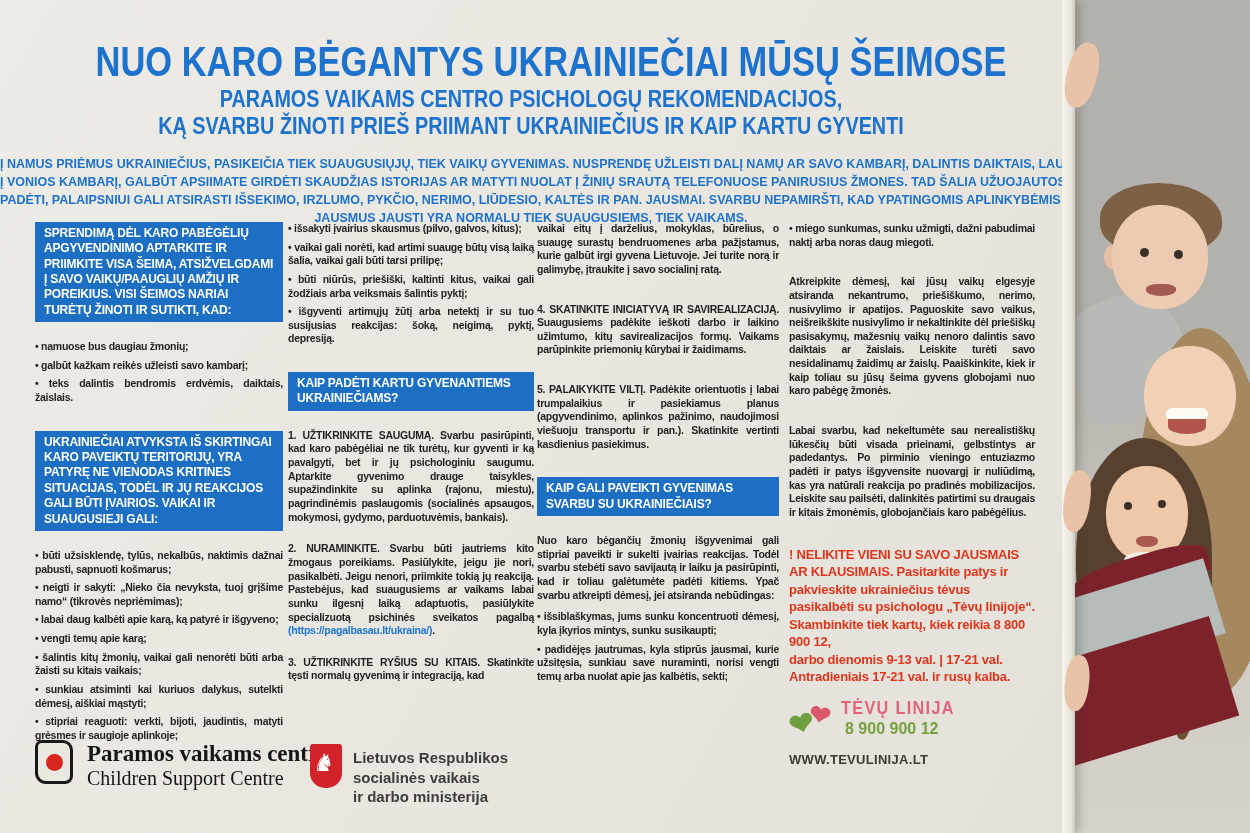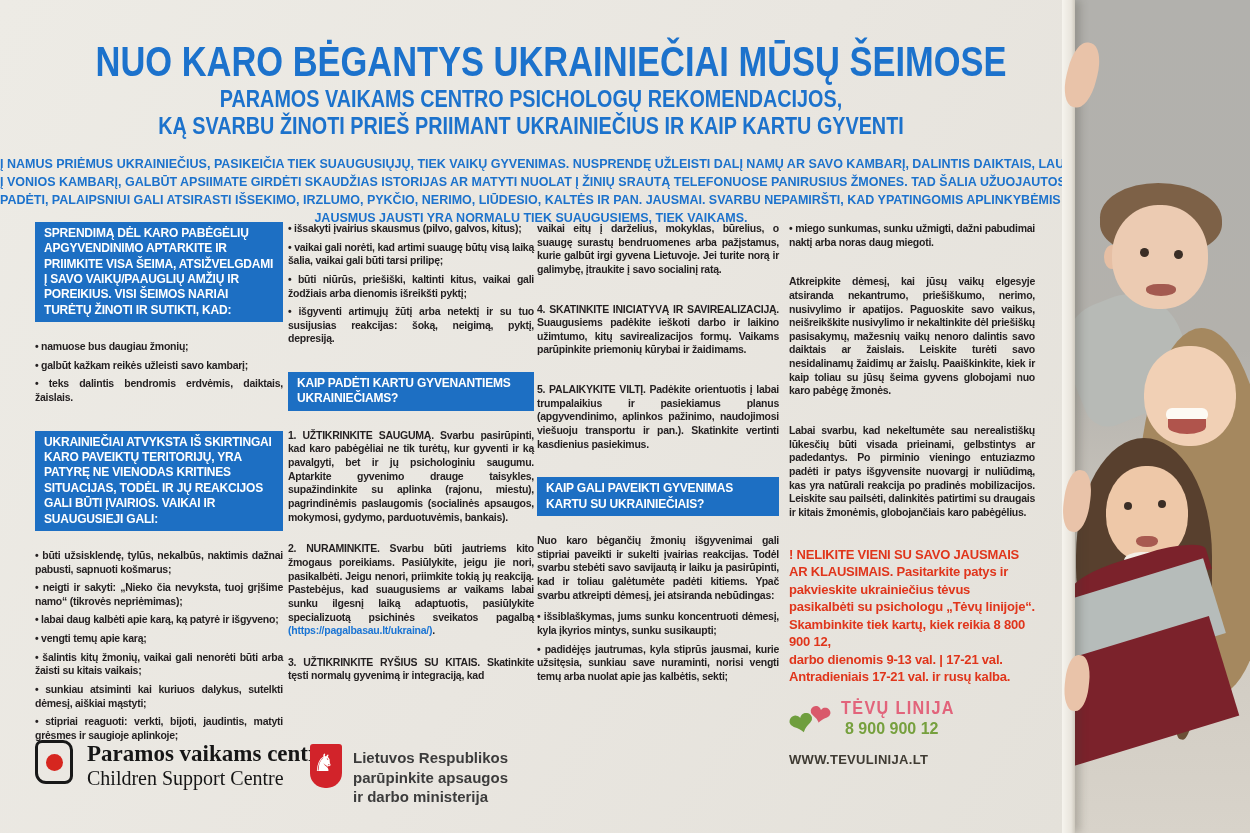--- a/index.html
+++ b/index.html
@@ -132,33 +132,33 @@
         <div class="bullet">vengti temų apie karą;</div>
         <div class="bullet">šalintis kitų žmonių, vaikai gali nenorėti būti arba žaisti su kitais vaikais;</div>
         <div class="bullet">sunkiau atsiminti kai kuriuos dalykus, sutelkti dėmesį, aiškiai mąstyti;</div>
         <div class="bullet">stipriai reaguoti: verkti, bijoti, jaudintis, matyti grėsmes ir saugioje aplinkoje;</div>
       </div>
     </div>
 
     <div class="col col2">
       <div class="bullet">išsakyti įvairius skausmus (pilvo, galvos, kitus);</div>
       <div class="bullet">vaikai gali norėti, kad artimi suaugę būtų visą laiką šalia, vaikai gali būti tarsi prilipę;</div>
-      <div class="bullet">būti niūrūs, priešiški, kaltinti kitus, vaikai gali žodžiais arba dienomis išreikšti pyktį;</div>
+      <div class="bullet">būti niūrūs, priešiški, kaltinti kitus, vaikai gali žodžiais arba veiksmais šalintis pyktį;</div>
       <div class="bullet">išgyventi artimųjų žūtį arba netektį ir su tuo susijusias reakcijas: šoką, neigimą, pyktį, depresiją.</div>
       <div class="bluebox gap26">KAIP PADĖTI KARTU GYVENANTIEMS UKRAINIEČIAMS?</div>
       <div class="para gap18">1. UŽTIKRINKITE SAUGUMĄ. Svarbu pasirūpinti, kad karo pabėgėliai ne tik turėtų, kur gyventi ir ką pavalgyti, bet ir jų psichologiniu saugumu. Aptarkite gyvenimo drauge taisykles, supažindinkite su aplinka (rajonu, miestu), pagrindinėmis paslaugomis (socialinės apsaugos, mokymosi, gydymo, parduotuvėmis, bankais).</div>
       <div class="para gap18"><span>2. NURAMINKITE. Svarbu būti jautriems kito žmogaus poreikiams. Pasiūlykite, jeigu jie nori, pasikalbėti. Jeigu nenori, priimkite tokią jų reakciją. Pastebėjus, kad suaugusiems ar vaikams labai sunku ilgesnį laiką adaptuotis, pasiūlykite specializuotą psichinės sveikatos pagalbą </span><a href="#" class="link">(https://pagalbasau.lt/ukraina/)</a><span>.</span></div>
       <div class="para gap18">3. UŽTIKRINKITE RYŠIUS SU KITAIS. Skatinkite tęsti normalų gyvenimą ir integraciją, kad</div>
     </div>
 
     <div class="col col3">
       <div class="para">vaikai eitų į darželius, mokyklas, būrelius, o suaugę surastų bendruomenes arba pažįstamus, kurie galbūt irgi gyvena Lietuvoje. Jei turite norą ir galimybę, įtraukite į savo socialinį ratą.</div>
       <div class="para gap26">4. SKATINKITE INICIATYVĄ IR SAVIREALIZACIJĄ. Suaugusiems padėkite ieškoti darbo ir laikino užimtumo, kitų savirealizacijos formų. Vaikams parūpinkite priemonių kūrybai ir žaidimams.</div>
       <div class="para gap26">5. PALAIKYKITE VILTĮ. Padėkite orientuotis į labai trumpalaikius ir pasiekiamus planus (apgyvendinimo, aplinkos pažinimo, naudojimosi viešuoju transportu ir pan.). Skatinkite vertinti kasdienius pasiekimus.</div>
-      <div class="bluebox gap26">KAIP GALI PAVEIKTI GYVENIMAS KARTU SU UKRAINIEČIAIS?</div>
+      <div class="bluebox gap26">KAIP GALI PAVEIKTI GYVENIMAS SVARBU SU UKRAINIEČIAIS?</div>
       <div class="para gap18">Nuo karo bėgančių žmonių išgyvenimai gali stipriai paveikti ir sukelti įvairias reakcijas. Todėl svarbu stebėti savo savijautą ir laiku ja pasirūpinti, kad ir toliau galėtumėte padėti kitiems. Ypač svarbu atkreipti dėmesį, jei atsiranda nebūdingas:</div>
       <div class="gap8">
         <div class="bullet">išsiblaškymas, jums sunku koncentruoti dėmesį, kyla įkyrios mintys, sunku susikaupti;</div>
         <div class="bullet">padidėjęs jautrumas, kyla stiprūs jausmai, kurie užsitęsia, sunkiau save nuraminti, norisi vengti temų arba nuolat apie jas kalbėtis, sekti;</div>
       </div>
     </div>
 
     <div class="col col4">
       <div class="bullet">miego sunkumas, sunku užmigti, dažni pabudimai naktį arba noras daug miegoti.</div>
       <div class="para gap26">Atkreipkite dėmesį, kai jūsų vaikų elgesyje atsiranda nekantrumo, priešiškumo, nerimo, nusivylimo ir apatijos. Paguoskite savo vaikus, neišreikškite nusivylimo ir nekaltinkite dėl priešiškų pasisakymų, mažesnių vaikų nenoro dalintis savo daiktais ar žaislais. Leiskite turėti savo nesidalinamų žaidimų ar žaislų. Paaiškinkite, kiek ir kaip toliau su jūsų šeima gyvens globojami nuo karo pabėgę žmonės.</div>
@@ -185,21 +185,21 @@
       </div>
       <div class="pvc-text">
         <div class="pvc-lt">Paramos vaikams centras</div>
         <div class="pvc-en">Children Support Centre</div>
       </div>
       <div class="coa">
         <span class="coa-knight">♞</span>
       </div>
       <div class="ministry">
         <div>Lietuvos Respublikos</div>
-        <div>parūpinkite apsaugos</div>
+        <div>socialinės vaikais</div>
         <div>ir darbo ministerija</div>
       </div>
     </div>
   </div>
 
   <div class="photo">
     <div class="shape boy-sweater"></div>
     <div class="shape boy-hair"></div>
     <div class="shape boy-ear"></div>
     <div class="shape boy-face"></div>

